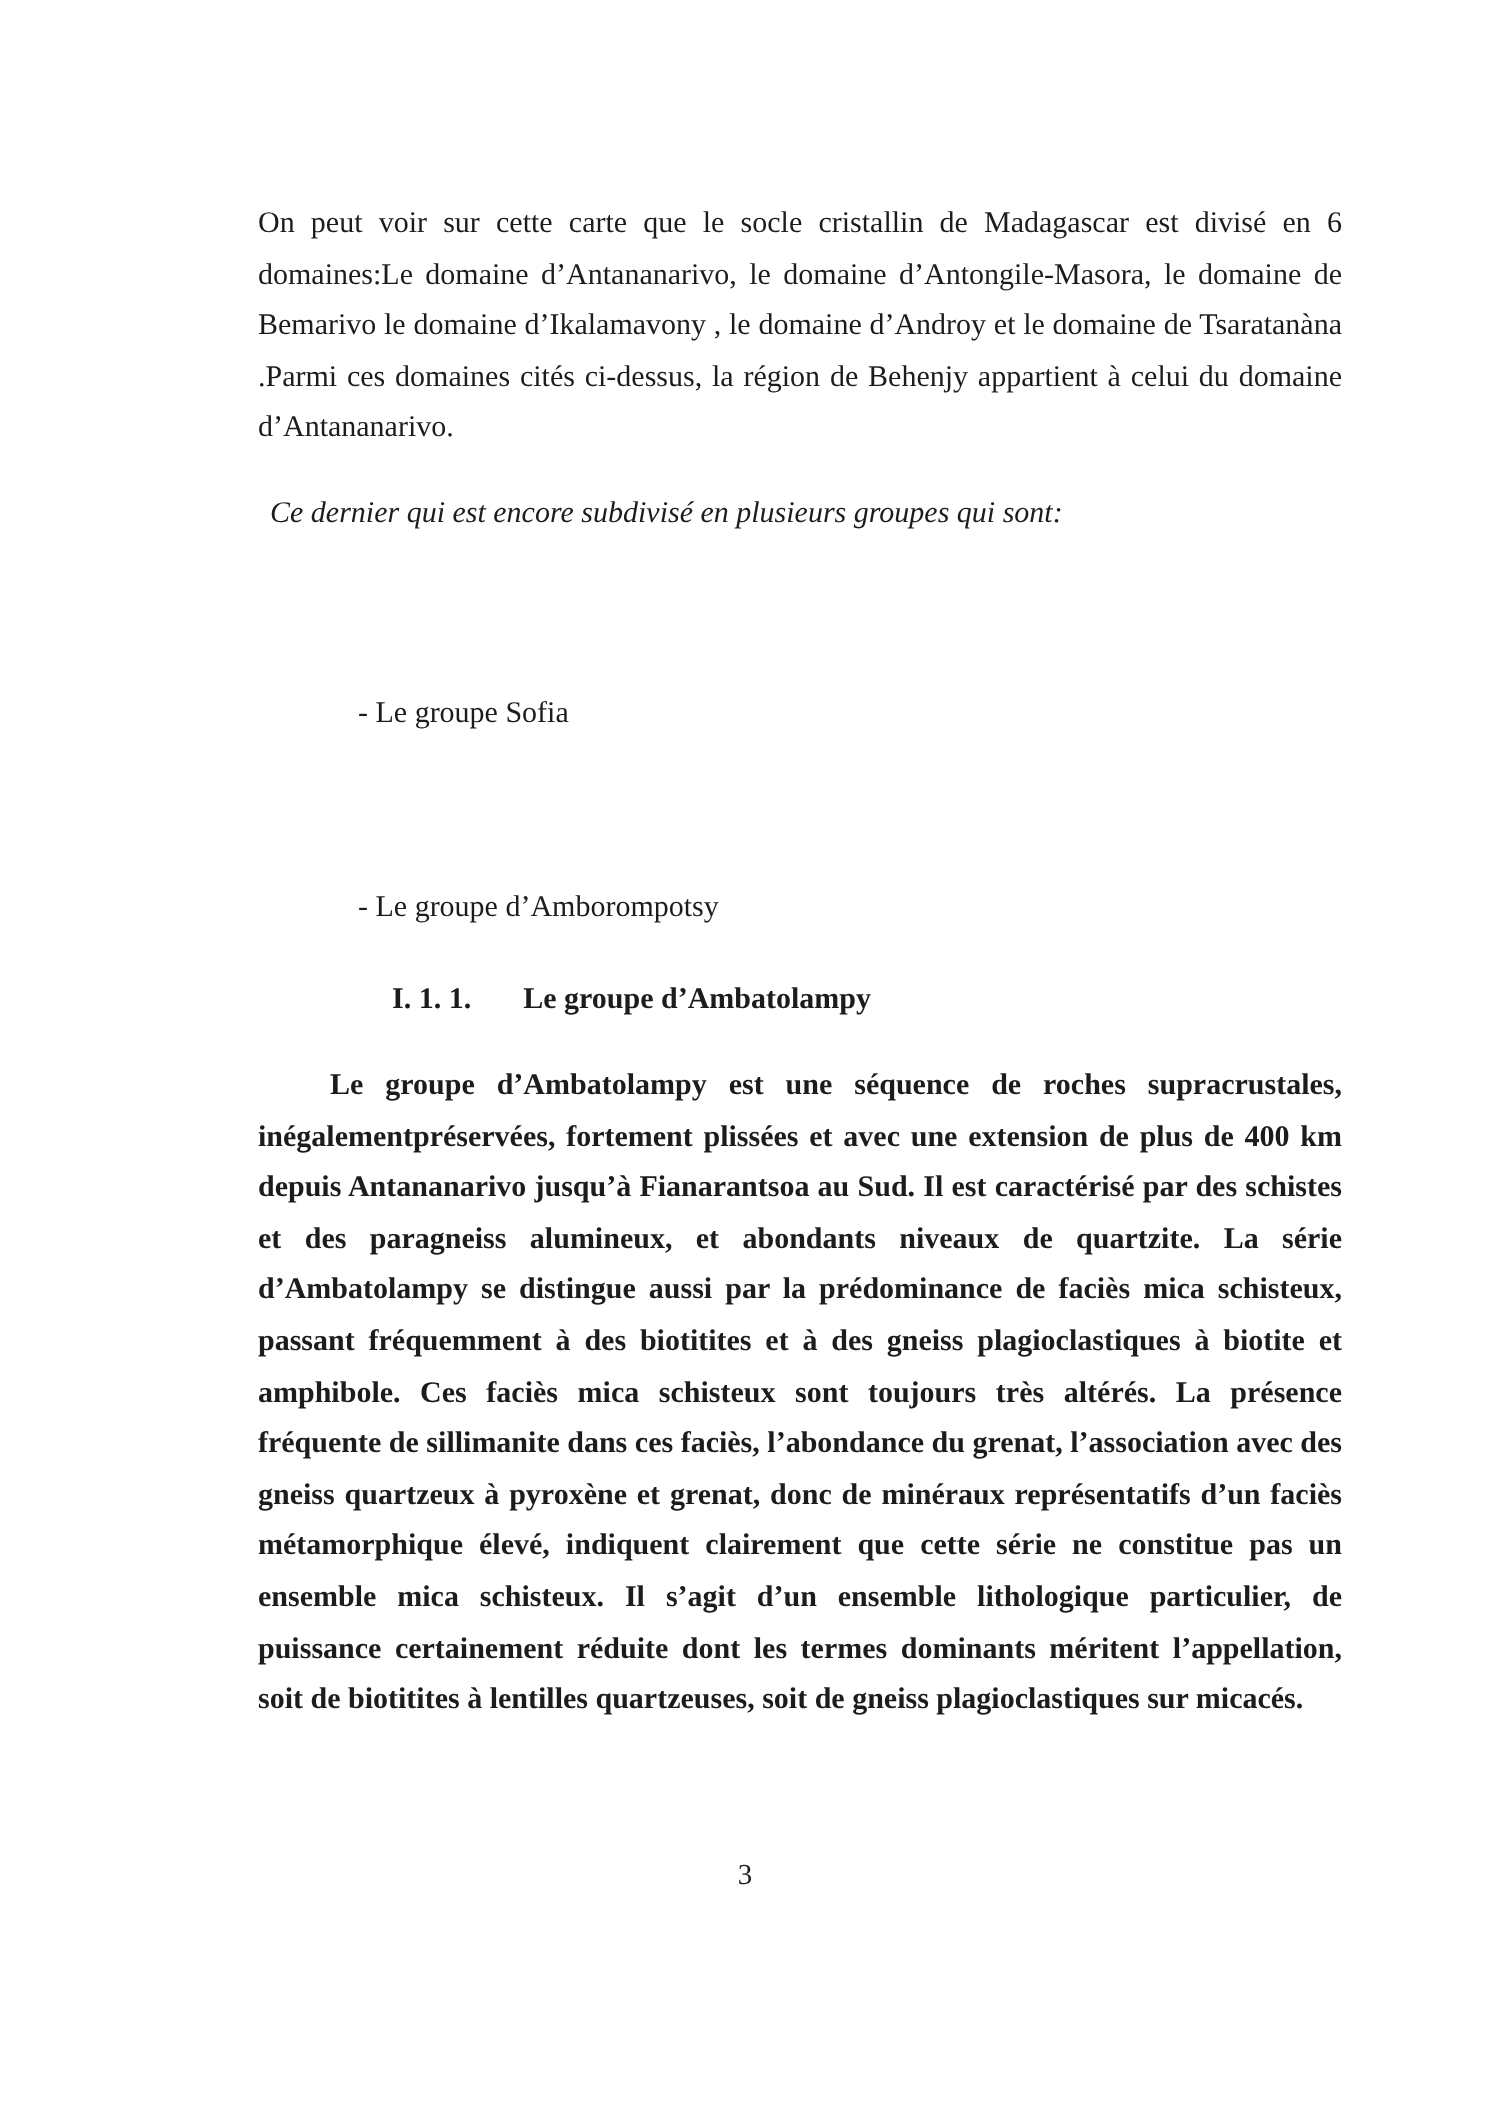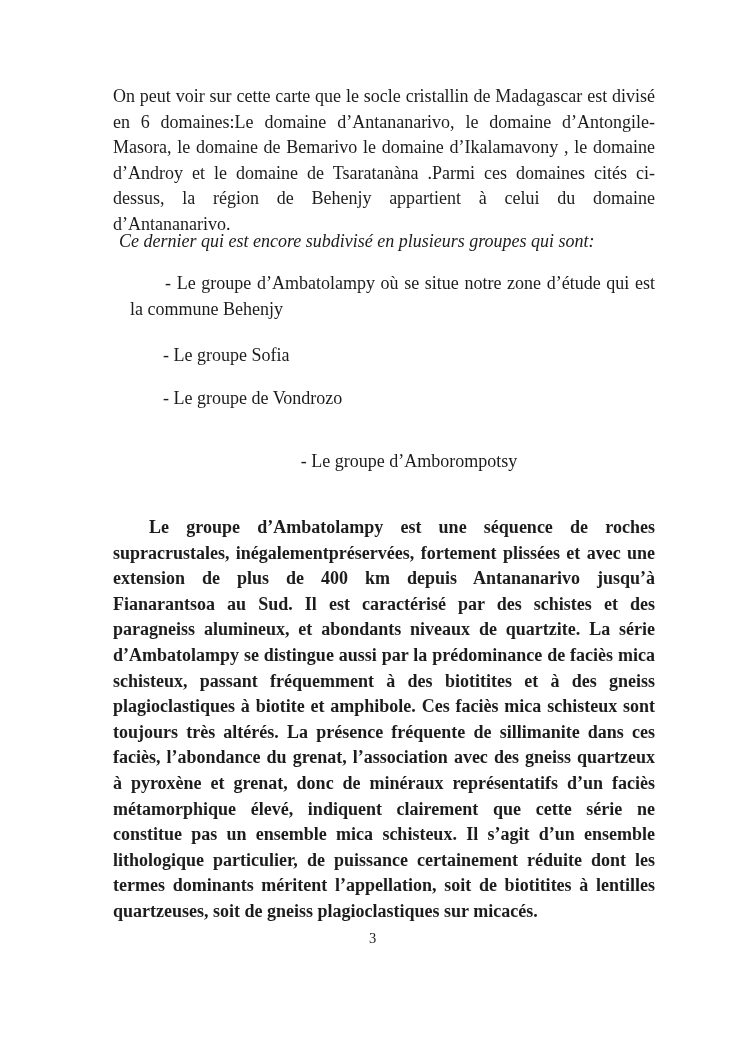--- a/index.html
+++ b/index.html
@@ -13,31 +13,31 @@
     height: 1053px;
     background: #ffffff;
     overflow: hidden;
     font-family: "Liberation Serif", "DejaVu Serif", serif;
     color: #1c1c1c;
   }
   .block {
     position: absolute;
     left: 113px;
     width: 542px;
-    font-size: 18px;
+    font-size: 15px;
     line-height: 25.6px;
     text-align: justify;
-    margin: 0;
+    margin: 16px;
   }
   .para-intro     { top: 84px; }
   .para-lead      { top: 229px; text-indent: 6px; text-align: left; font-style: italic; }
   .list-item-0    { top: 271px; padding-left: 17px; width: 525px; text-indent: 35px; }
-  .list-item-1    { top: 343px; text-indent: 50px; text-align: left; }
+  .list-item-1    { top: 329px; text-indent: 50px; text-align: left; }
   .list-item-2    { top: 386px; text-indent: 50px; text-align: left; }
-  .list-item-3    { top: 449px; text-indent: 50px; text-align: center; }
+  .list-item-3    { top: 426px; text-indent: 50px; text-align: left; }
   .section-heading {
     top: 472px;
     padding-left: 67px;
     font-weight: bold;
     text-align: left;
   }
   .section-heading .heading-title { margin-left: 26px; }
   .para-desc      { top: 515px; text-indent: 36px; font-weight: bold; }
   .page-number {
     position: absolute;
@@ -51,26 +51,27 @@
 </style>
 </head>
 <body>
 
 <div class="page">
 
   <p class="block para-intro">On peut voir sur cette carte que le socle cristallin de Madagascar est divisé en 6 domaines:Le domaine d’Antananarivo, le domaine d’Antongile-Masora, le domaine de Bemarivo le domaine d’Ikalamavony , le domaine d’Androy  et le domaine de Tsaratanàna .Parmi ces domaines cités ci-dessus, la région de Behenjy appartient à celui du domaine d’Antananarivo.</p>
 
   <p class="block para-lead">Ce dernier  qui est encore subdivisé en plusieurs groupes qui sont:</p>
 
-  <div class="block list-item-0">- Le groupe d’Ambatolampy où se situe notre zone d’étude qui est la commune Behenjy</div>
 
   <div class="block list-item-1">- Le groupe Sofia</div>
 
-  <div class="block list-item-2">- Le groupe de Vondrozo</div>
 
   <div class="block list-item-3">- Le groupe d’Amborompotsy</div>
 
+  <h3 class="block section-heading">
+    <span class="heading-number">I. 1. 1.</span><span class="heading-title">Le groupe d’Ambatolampy</span>
+  </h3>
 
   <p class="block para-desc">Le groupe d’Ambatolampy est une séquence de roches supracrustales, inégalementpréservées, fortement plissées et avec une extension de plus de 400 km depuis Antananarivo jusqu’à Fianarantsoa au Sud. Il est caractérisé par des schistes et des paragneiss alumineux, et abondants niveaux de quartzite. La série d’Ambatolampy se distingue aussi par la prédominance de faciès mica schisteux, passant fréquemment à des biotitites et à des gneiss plagioclastiques à biotite et amphibole. Ces faciès mica schisteux sont toujours très altérés. La présence fréquente de sillimanite dans ces faciès, l’abondance du grenat, l’association avec des gneiss quartzeux à pyroxène et grenat, donc de minéraux représentatifs d’un faciès métamorphique élevé, indiquent clairement que cette série ne constitue pas un ensemble mica schisteux. Il s’agit d’un ensemble lithologique particulier, de puissance certainement réduite dont les termes dominants méritent l’appellation, soit de biotitites à lentilles quartzeuses, soit de gneiss plagioclastiques sur micacés.</p>
 
   <div class="page-number">3</div>
 
 </div>
 
 </body></html>

